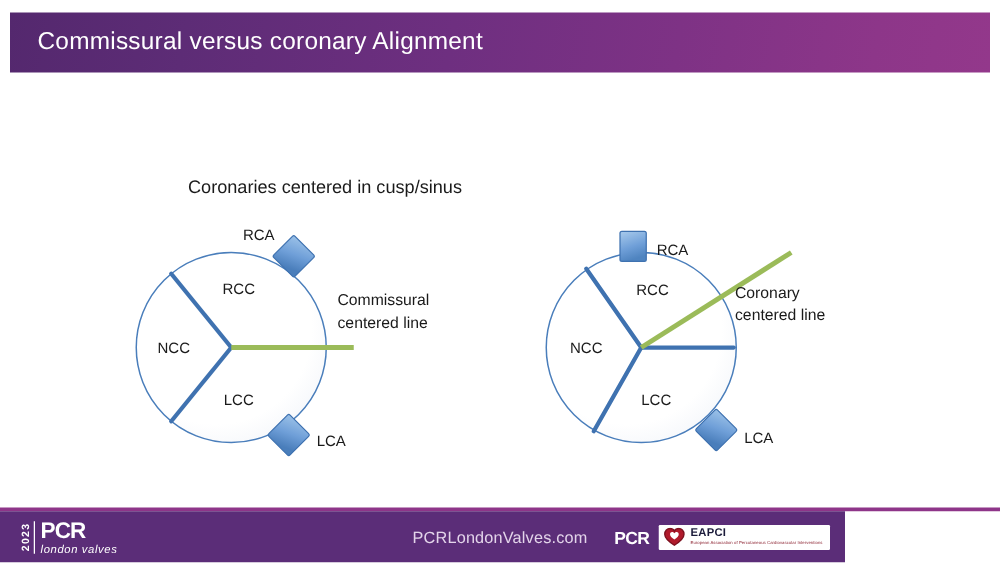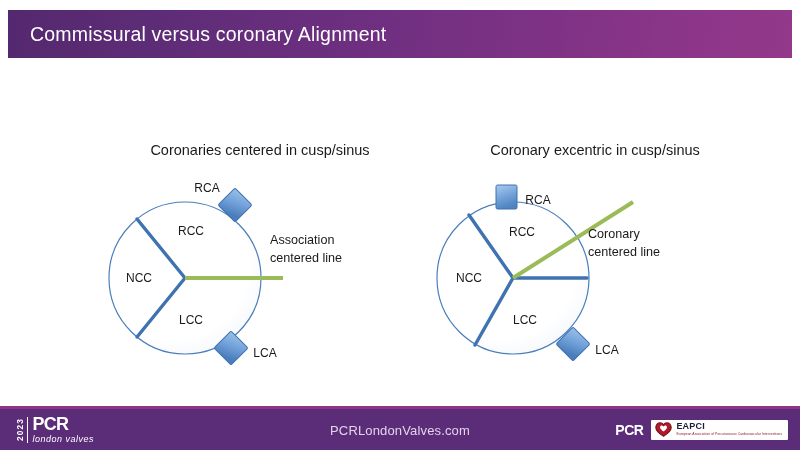--- a/index.html
+++ b/index.html
@@ -93,21 +93,21 @@
     left: 588px;
     top: 122px;
     margin-top: 46px;
   }
 
   
   .footer-bar {
     position: absolute;
     left: 0;
     bottom: 0;
-    width: 800px;
+    width: 676px;
     height: 41px;
     background: #5b2d78;
   }
   .footer-accent {
     position: absolute;
     left: 0;
     bottom: 41px;
     width: 800px;
     height: 3px;
     background: #8e3589;
@@ -260,21 +260,20 @@
       <text x="44" y="114" text-anchor="middle" font-family="Liberation Sans, sans-serif" font-size="12" fill="#1a1a1a">NCC</text>
       <text x="96" y="67" text-anchor="middle" font-family="Liberation Sans, sans-serif" font-size="12" fill="#1a1a1a">RCC</text>
       <text x="96" y="156" text-anchor="middle" font-family="Liberation Sans, sans-serif" font-size="12" fill="#1a1a1a">LCC</text>
 
       <text x="112" y="24" text-anchor="middle" font-family="Liberation Sans, sans-serif" font-size="12" fill="#1a1a1a">RCA</text>
       <text x="170" y="189" text-anchor="middle" font-family="Liberation Sans, sans-serif" font-size="12" fill="#1a1a1a">LCA</text>
     </svg>
   </div>
 
   <div class="panel panel-right">
-    <div class="panel-heading">Coronary excentric in cusp/sinus</div>
 
     <svg class="diagram" viewBox="0 0 360 235">
       <defs>
         <linearGradient id="diamondGradR" x1="0" y1="0" x2="0.45" y2="1">
           <stop offset="0%" stop-color="#9cc2e8"></stop>
           <stop offset="55%" stop-color="#6f9fd8"></stop>
           <stop offset="100%" stop-color="#4a7ebb"></stop>
         </linearGradient>
         <linearGradient id="rectGradR" x1="0" y1="0" x2="0.3" y2="1">
           <stop offset="0%" stop-color="#a9cbec"></stop>
@@ -306,21 +305,21 @@
       <text x="44" y="114" text-anchor="middle" font-family="Liberation Sans, sans-serif" font-size="12" fill="#1a1a1a">NCC</text>
       <text x="97" y="68" text-anchor="middle" font-family="Liberation Sans, sans-serif" font-size="12" fill="#1a1a1a">RCC</text>
       <text x="100" y="156" text-anchor="middle" font-family="Liberation Sans, sans-serif" font-size="12" fill="#1a1a1a">LCC</text>
 
       <text x="113" y="36" text-anchor="middle" font-family="Liberation Sans, sans-serif" font-size="12" fill="#1a1a1a">RCA</text>
       <text x="182" y="186" text-anchor="middle" font-family="Liberation Sans, sans-serif" font-size="12" fill="#1a1a1a">LCA</text>
     </svg>
   </div>
 
   <div class="callout callout-left">
-    <div>Association</div>
+    <div>Commissural</div>
     <div>centered line</div>
   </div>
 
   <div class="callout callout-right">
     <div>Coronary</div>
     <div>centered line</div>
   </div>
 
 </div>
 

